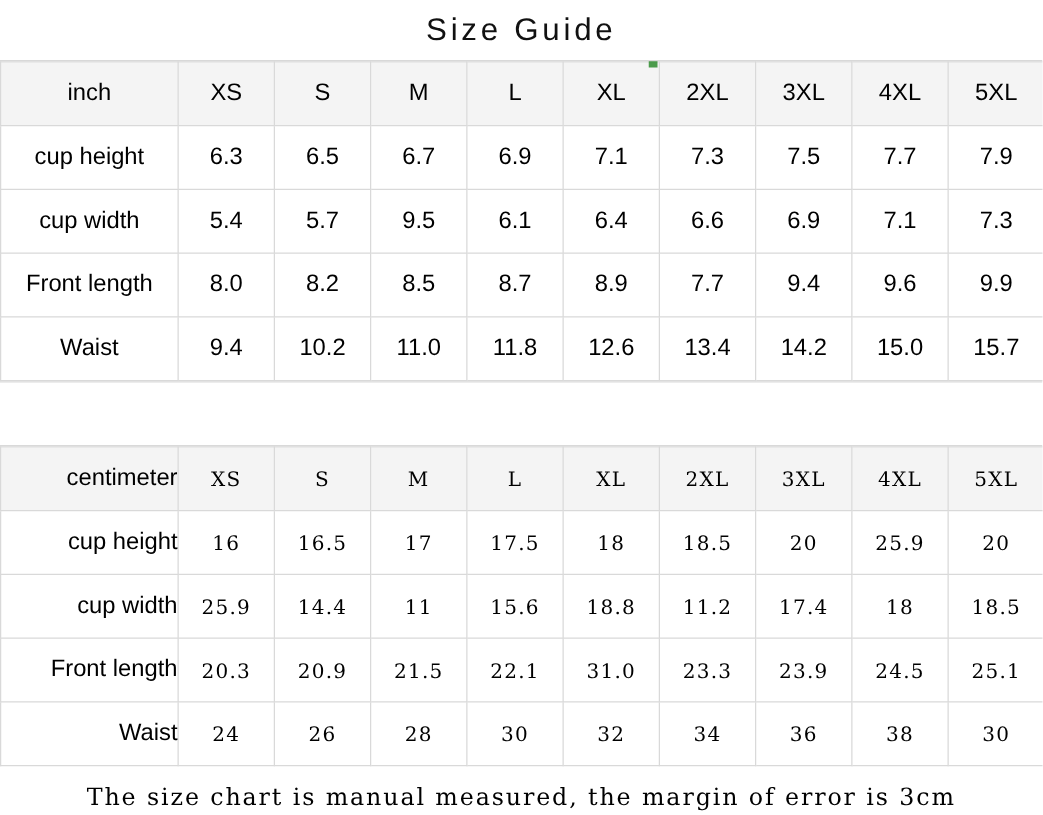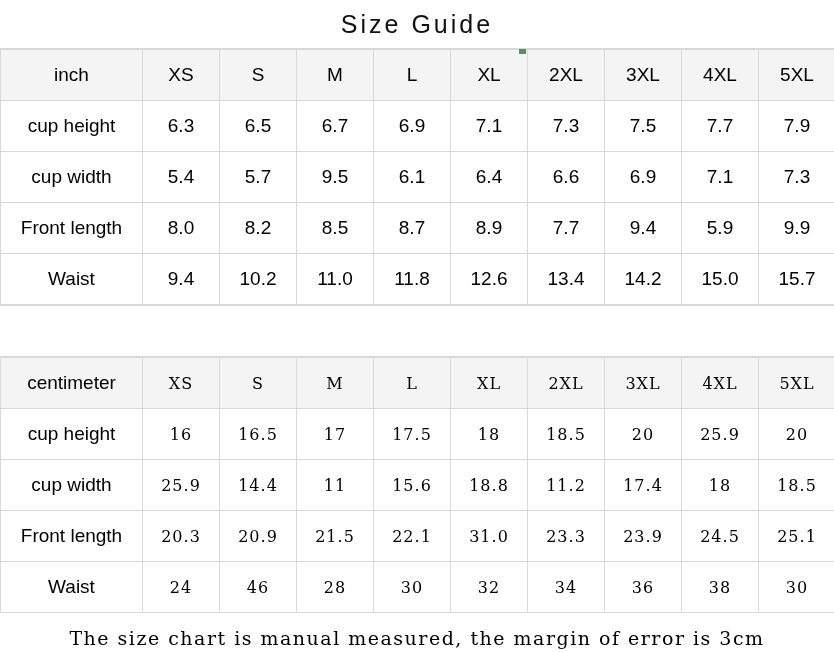--- a/index.html
+++ b/index.html
@@ -51,21 +51,21 @@
   tr.header-row td {
     background: #f4f4f4;
     font-size: 19px;
   }
   tr.header-row td.rowlabel {
     font-size: 19px;
   }
   td.rowlabel {
     font-size: 19px;
   }
-  .cm td.rowlabel { font-size: 19px; }
+  .cm td.rowlabel { font-size: 19px; text-align: right; }
   .cm td.val {
     font-family: "DejaVu Serif", serif;
     font-size: 16px;
     letter-spacing: 1px;
   }
   .inch td.val {
     font-size: 19px;
   }
   .spacer {
     height: 52px;
@@ -157,21 +157,21 @@
 
       <tr>
         <td class="rowlabel">Front length</td>
         <td class="val">8.0</td>
         <td class="val">8.2</td>
         <td class="val">8.5</td>
         <td class="val">8.7</td>
         <td class="val">8.9</td>
         <td class="val">7.7</td>
         <td class="val">9.4</td>
-        <td class="val">5.9</td>
+        <td class="val">9.6</td>
         <td class="val">9.9</td>
       </tr>
 
       <tr>
         <td class="rowlabel">Waist</td>
         <td class="val">9.4</td>
         <td class="val">10.2</td>
         <td class="val">11.0</td>
         <td class="val">11.8</td>
         <td class="val">12.6</td>
@@ -247,21 +247,21 @@
         <td class="val">31.0</td>
         <td class="val">23.3</td>
         <td class="val">23.9</td>
         <td class="val">24.5</td>
         <td class="val">25.1</td>
       </tr>
 
       <tr>
         <td class="rowlabel">Waist</td>
         <td class="val">24</td>
-        <td class="val">46</td>
+        <td class="val">26</td>
         <td class="val">28</td>
         <td class="val">30</td>
         <td class="val">32</td>
         <td class="val">34</td>
         <td class="val">36</td>
         <td class="val">38</td>
         <td class="val">30</td>
       </tr>
     </tbody>
   </table>

